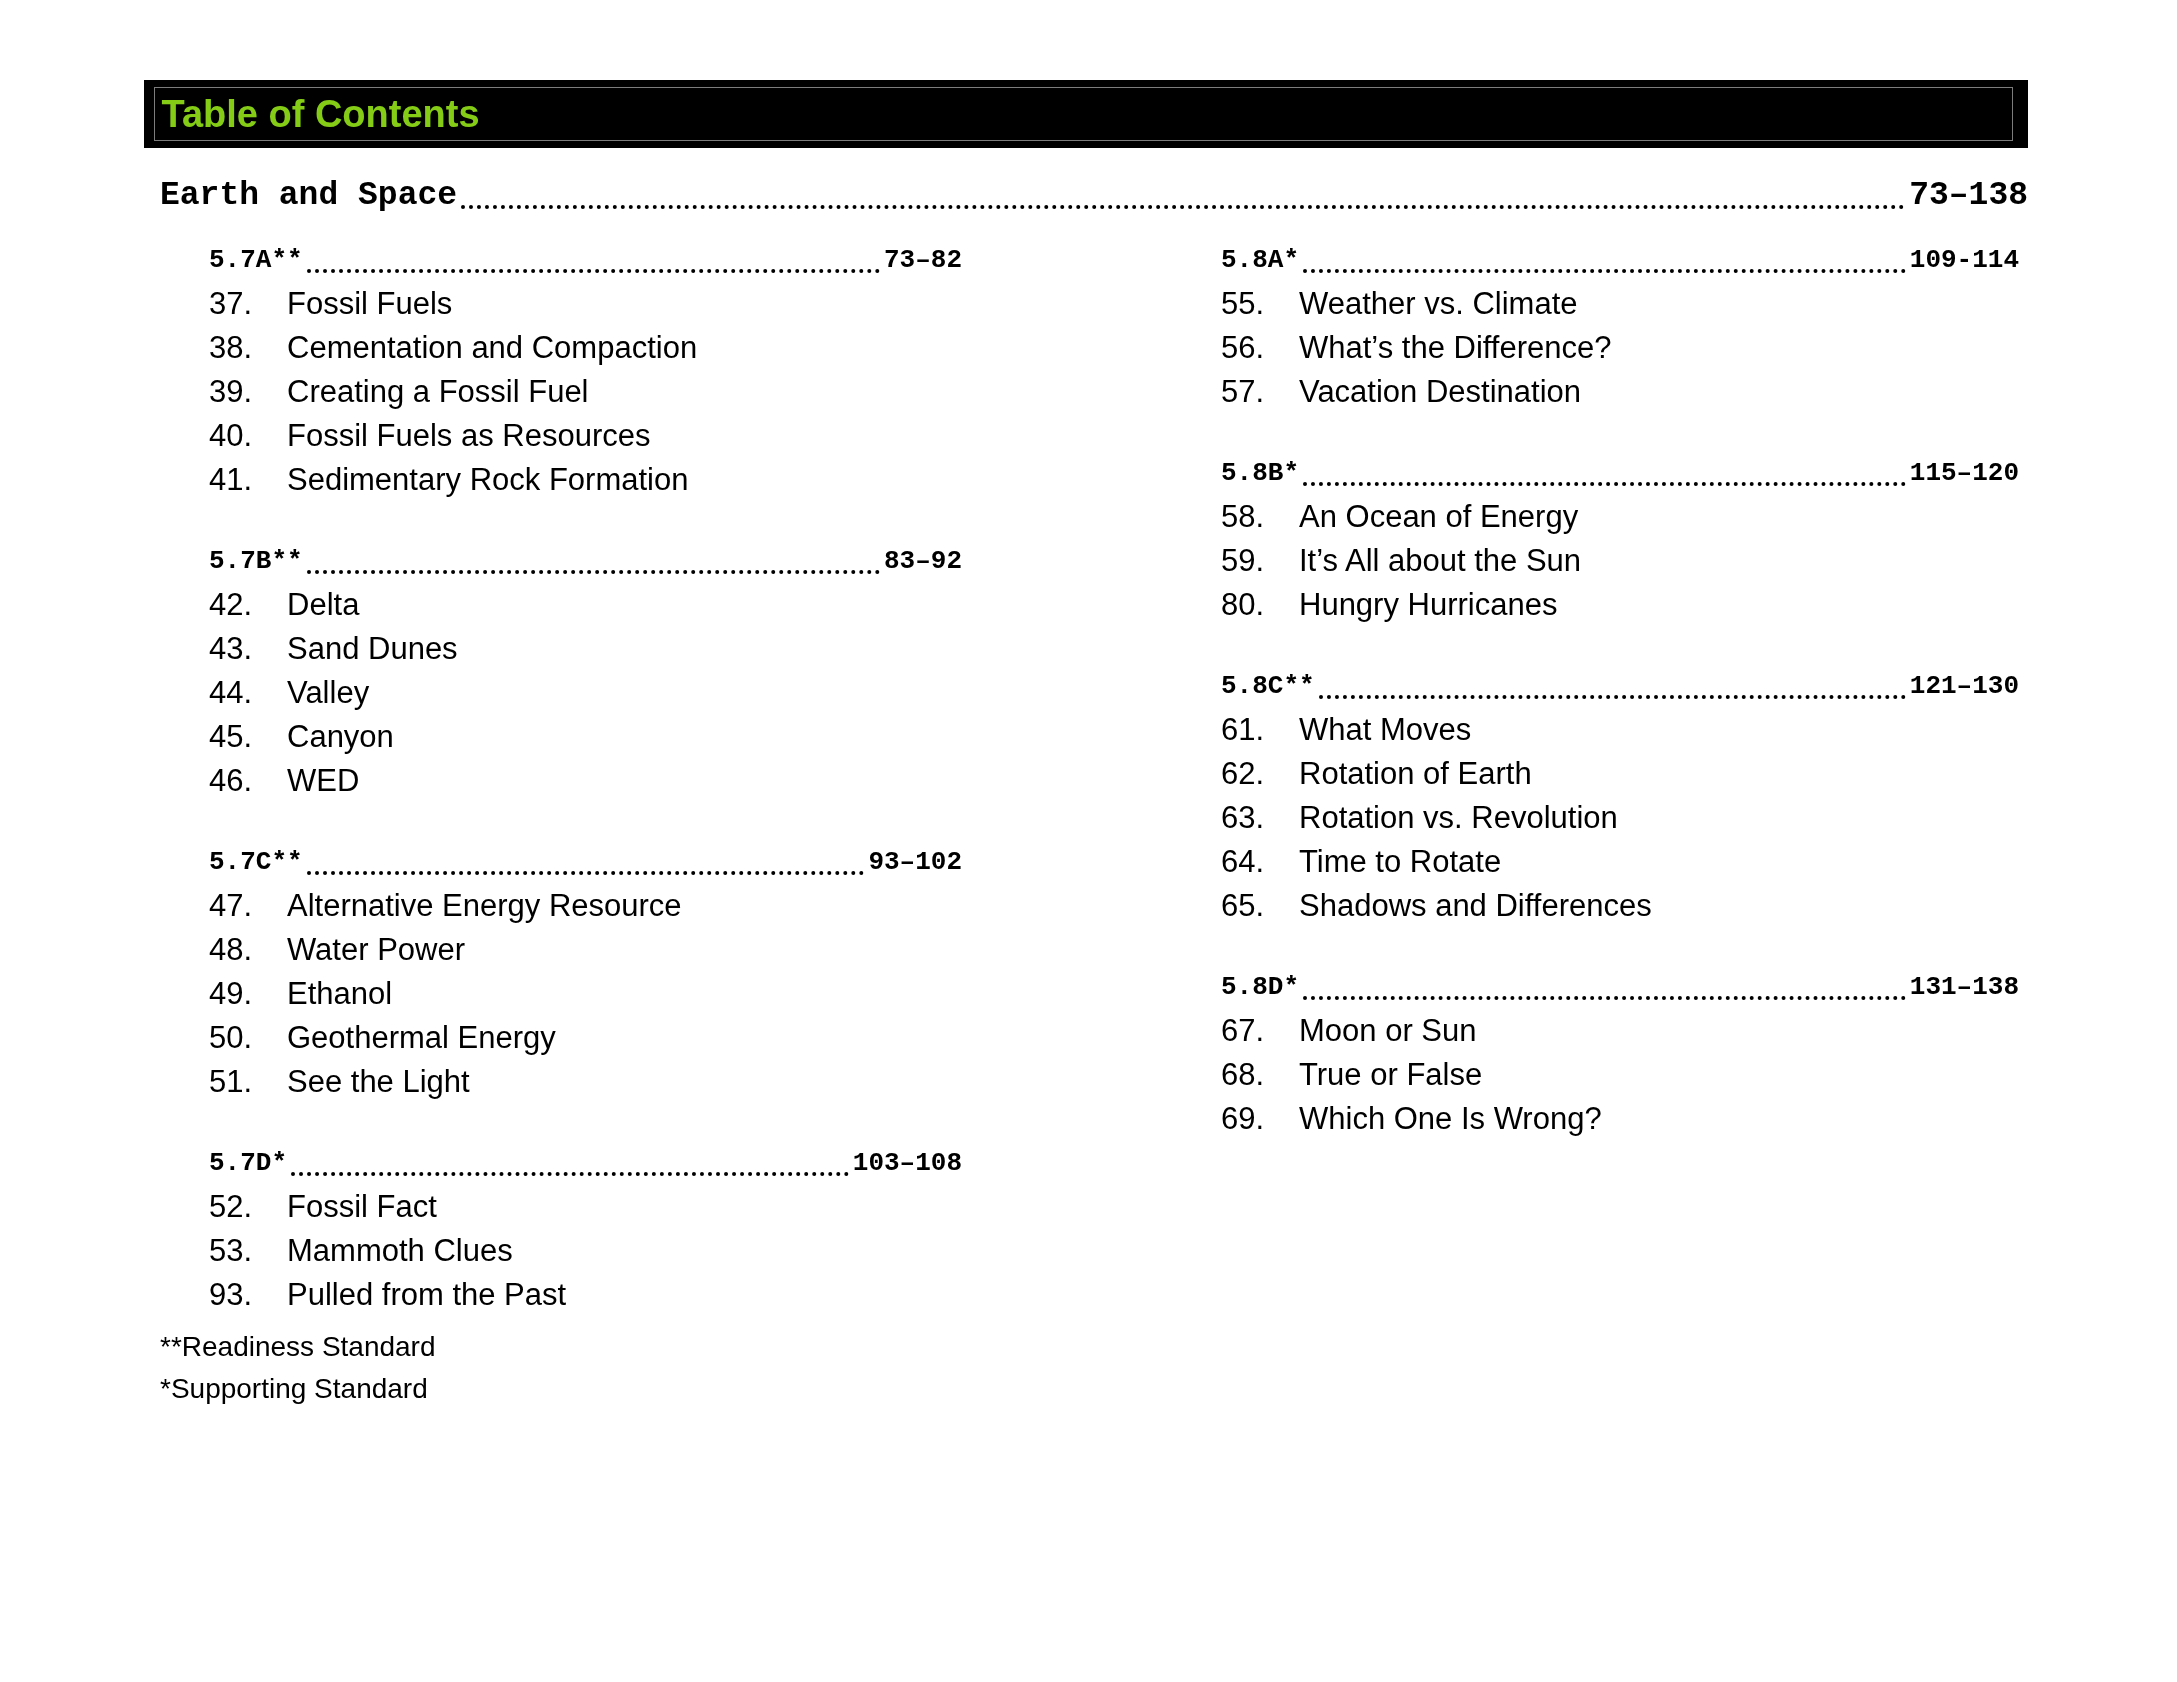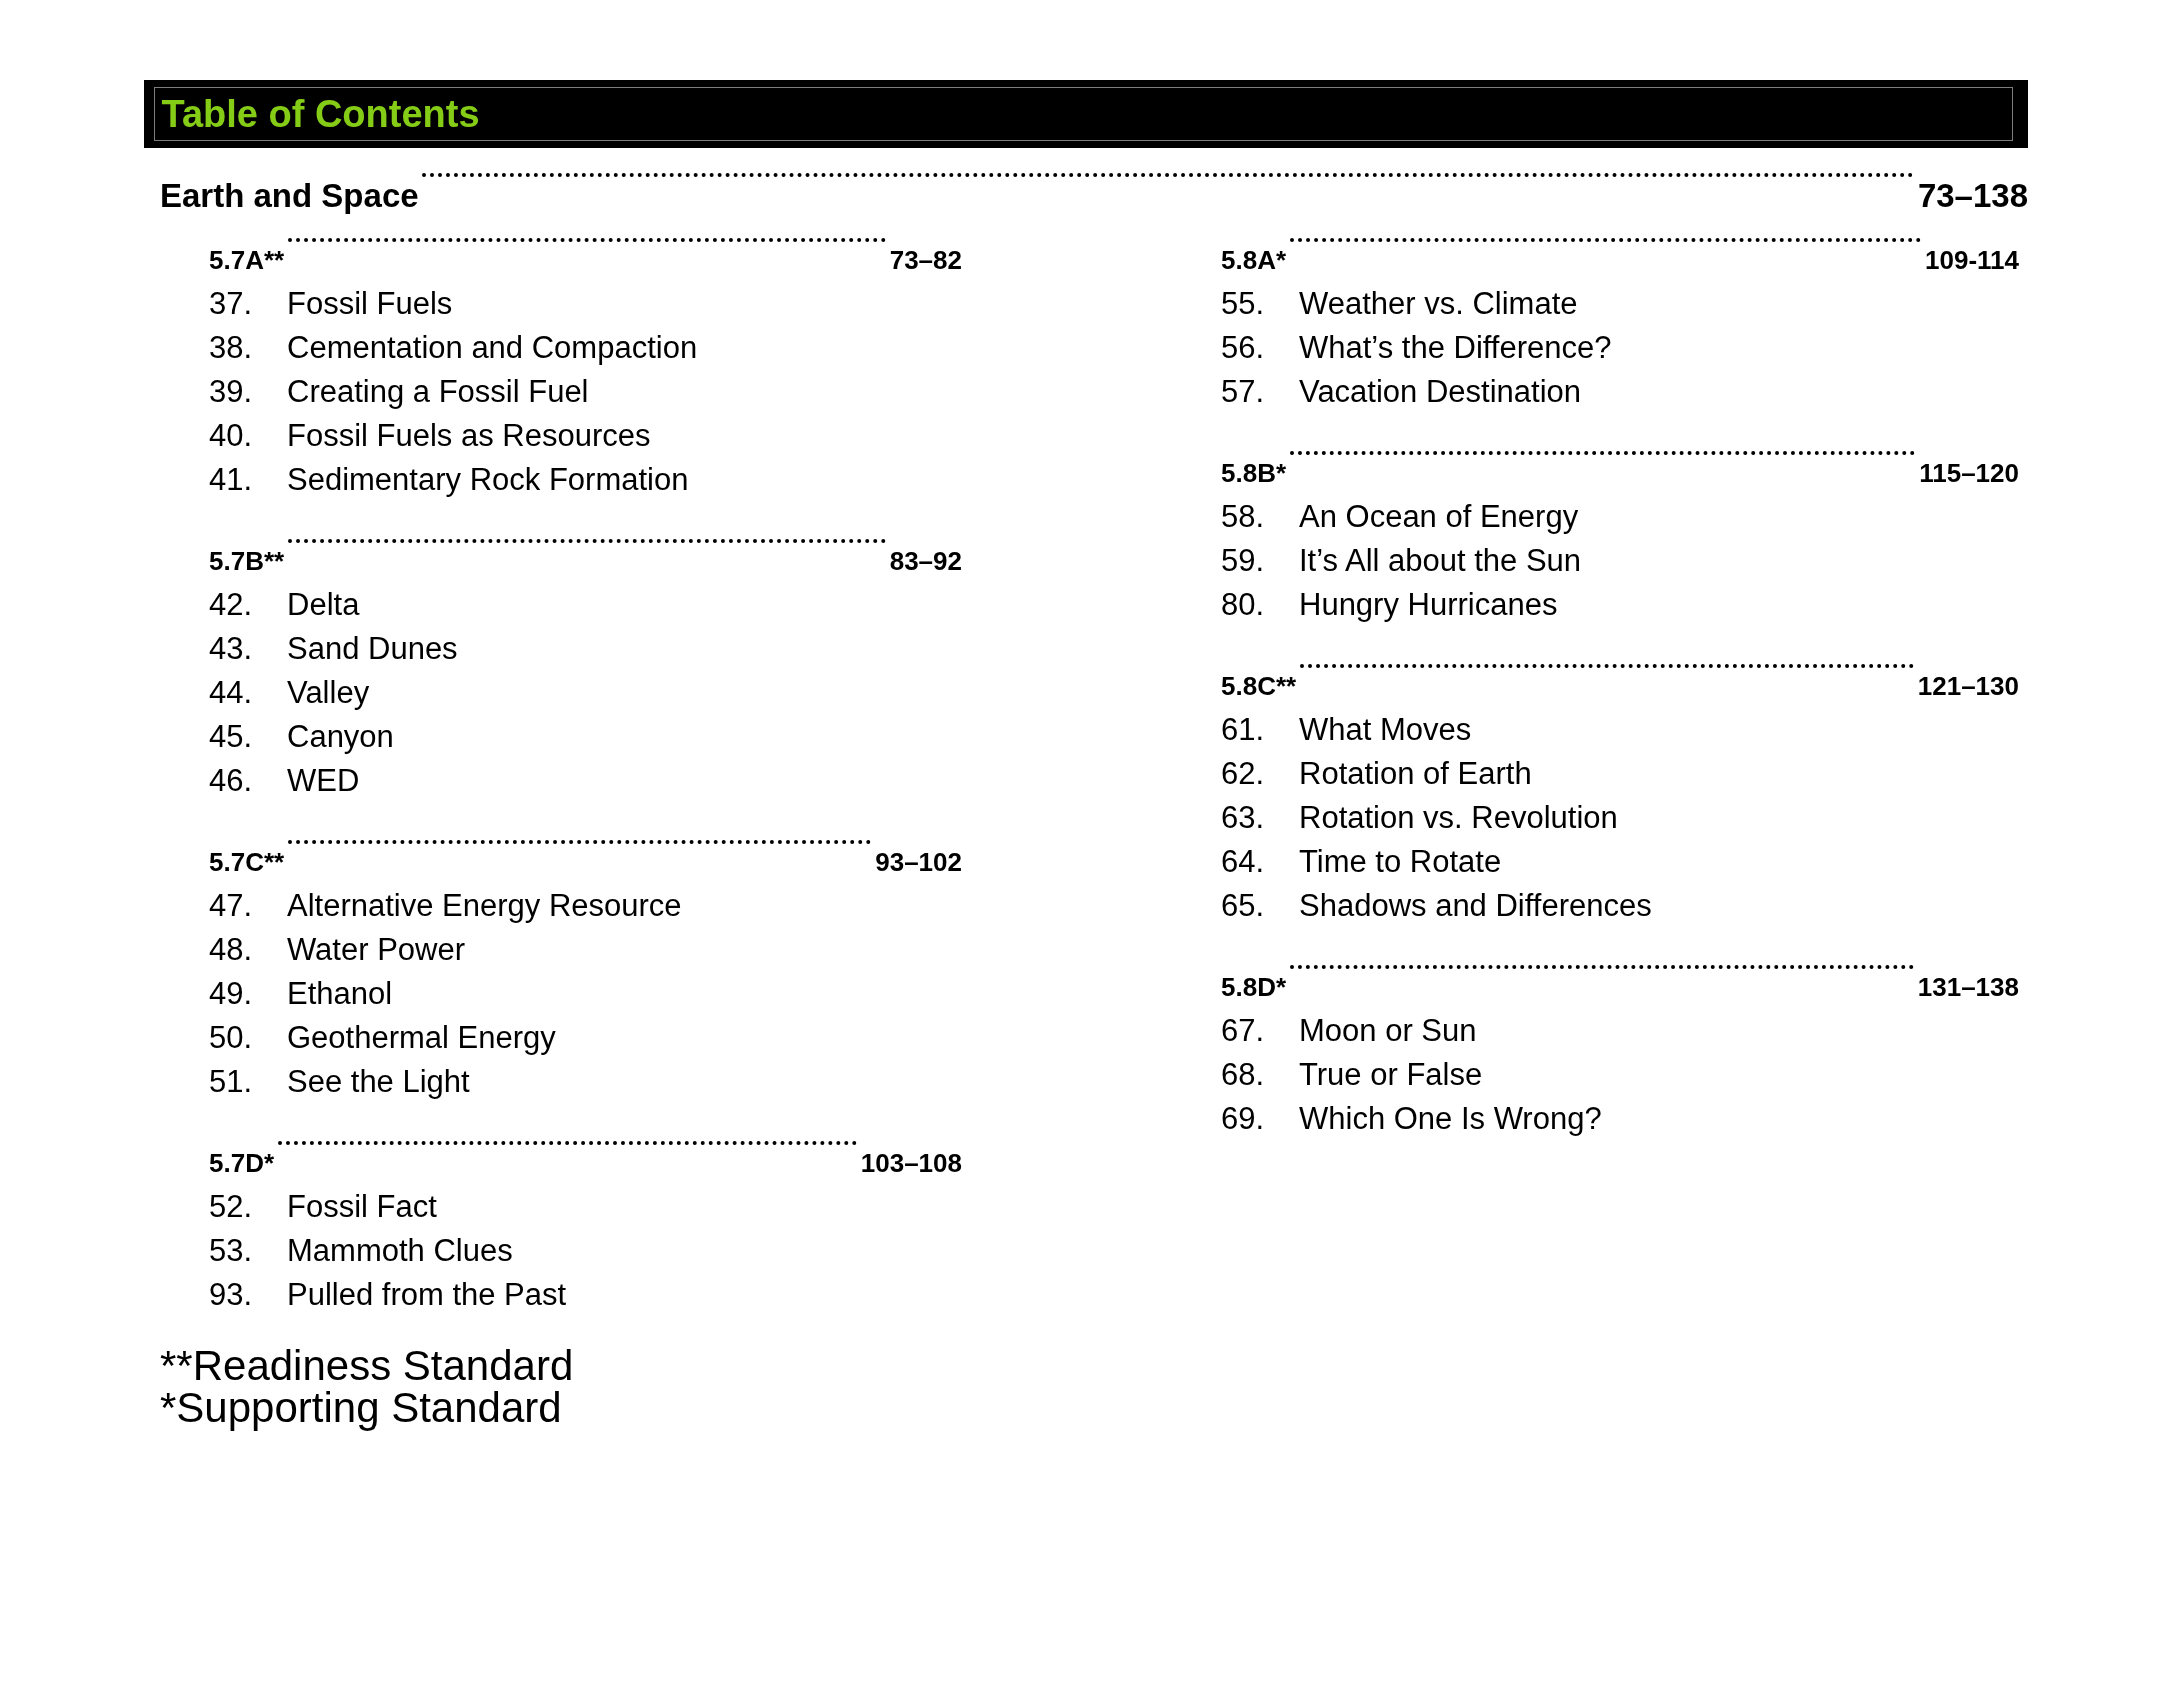--- a/index.html
+++ b/index.html
@@ -17,21 +17,21 @@
   }
   .header-bar .inner-hairline{
     position:absolute;top:6.8px;bottom:6.8px;left:9.7px;right:15.5px;
     border:1px solid #7d7d7d;
     pointer-events:none;
   }
   .header-bar .title{
     position:absolute;left:17.5px;top:50%;transform:translateY(-50%);
     color:#84cc16;font-weight:bold;font-size:38px;white-space:nowrap;
   }
-  .leader-row{display:flex;align-items:flex-start;font-weight:bold;}
+  .leader-row{display:flex;align-items:flex-end;font-weight:bold;font-family:Liberation Mono, monospace;}
   .leader-row .label{white-space:nowrap;}
   .leader-row .pages{white-space:nowrap;}
   .dots{
     flex:1 1 auto;min-width:19.4px;
     border-bottom:4.4px dotted #000000;
     margin:0 3.9px 8.7px 3.9px;
   }
   .chapter-row{
     position:absolute;left:160px;top:173px;width:1868px;
     font-size:33px;line-height:45px;
@@ -39,21 +39,21 @@
   .col{position:absolute;top:238px;}
   .col-left{left:209px;width:753px;}
   .col-right{left:1221px;width:798px;}
   .section{margin-bottom:37px;}
   .section-header{font-size:26px;line-height:44px;}
   .item{display:flex;font-size:31px;line-height:44px;}
   .item .num{flex:0 0 78px;}
   .item .title{flex:1 1 auto;}
   .footnotes{
     position:absolute;left:160px;top:1326px;
-    font-size:42px;line-height:42px;margin-top:19px;
+    font-size:28px;line-height:42px;
   }
 </style>
 </head>
 <body>
 
 <div class="page">
 
   <div class="header-bar">
     <div class="inner-hairline"></div>
     <span class="title">Table of Contents</span>

